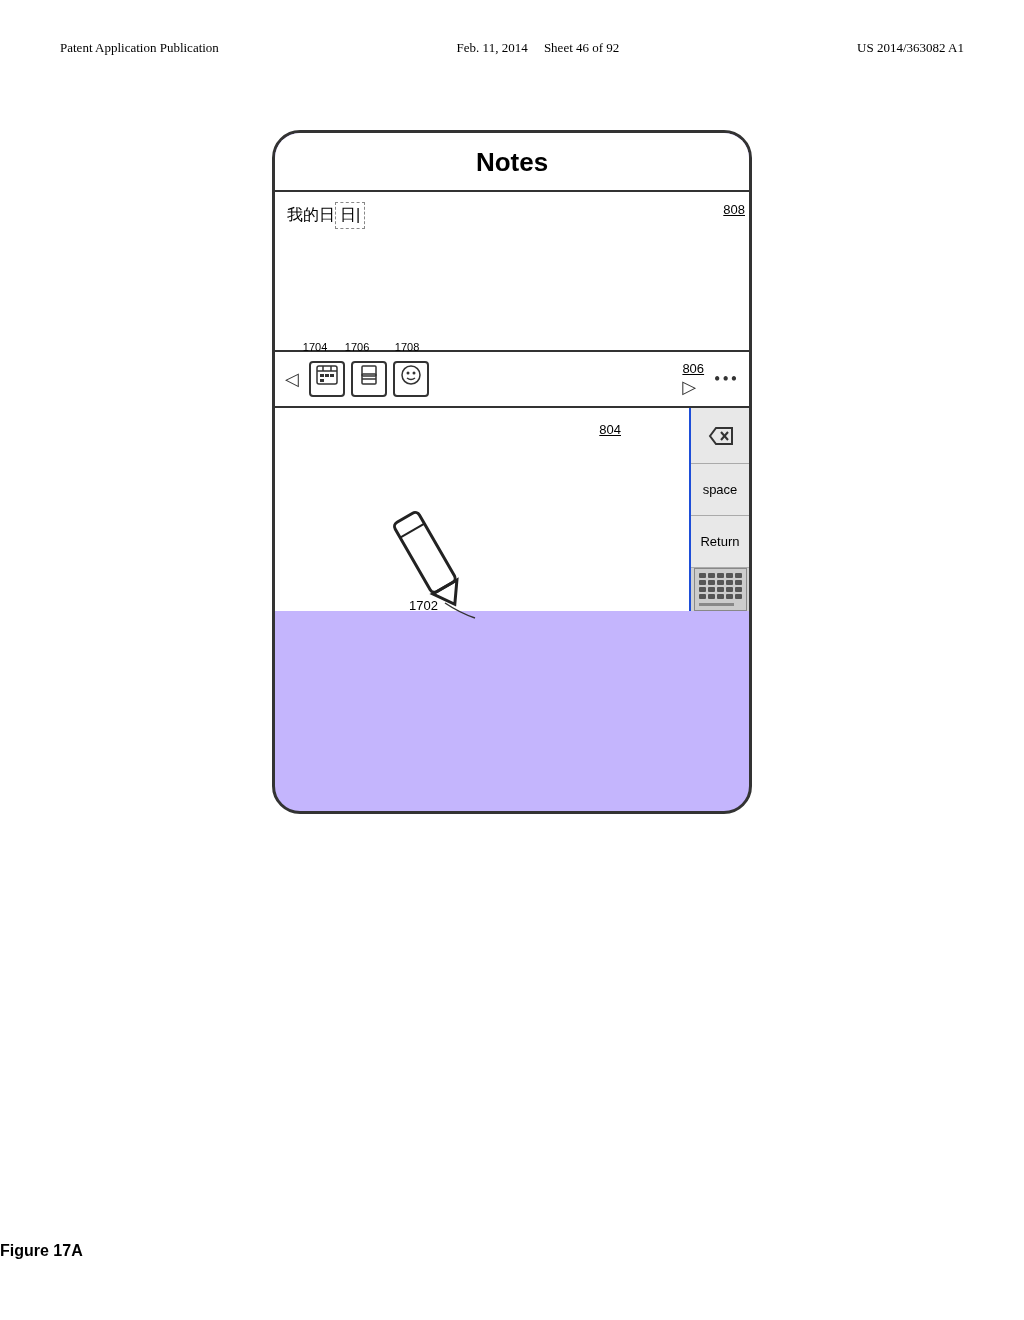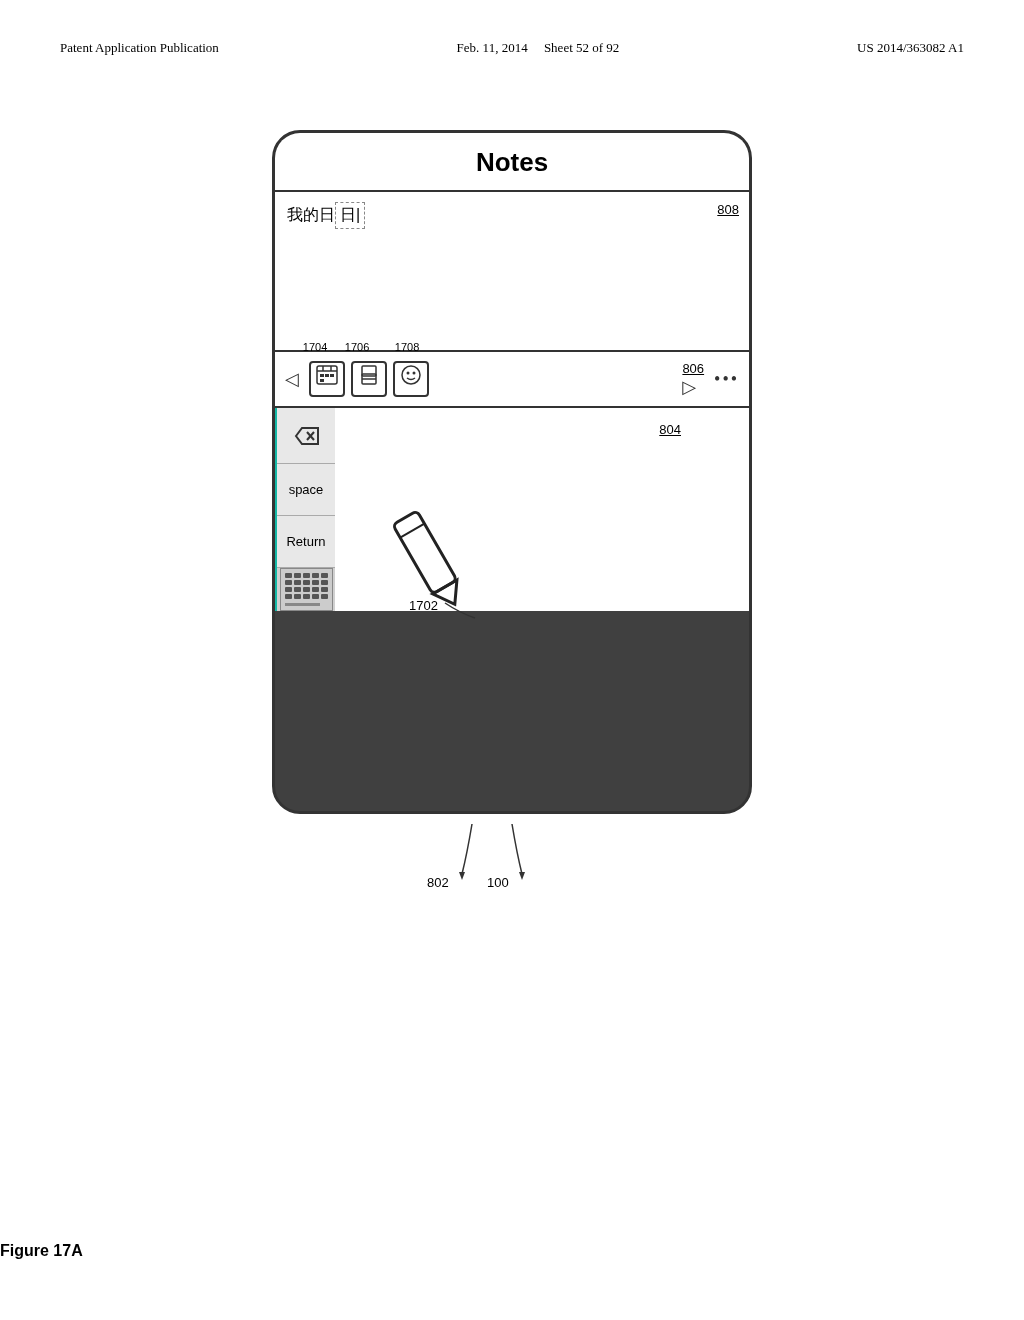--- a/index.html
+++ b/index.html
@@ -37,21 +37,21 @@
       align-items: center;
     }
 
     
     .device {
       position: relative;
       width: 480px;
       height: 684px;
       border: 3px solid #333;
       border-radius: 28px;
-      background: #404040;
+      background: #c4b5fd;
       overflow: hidden;
     }
 
     
     .notes-title-bar {
       width: 100%;
       padding: 14px 0 12px;
       text-align: center;
       border-bottom: 2px solid #333;
       background: #fff;
@@ -76,21 +76,21 @@
       font-family: Arial, sans-serif;
     }
     .notes-text-box {
       display: inline-block;
       border: 1px dashed #888;
       padding: 2px 4px;
       font-size: 16px;
     }
     .ref-808 {
       position: absolute;
-      right: 10px;
+      right: 4px;
       top: 10px;
       font-size: 13px;
       text-decoration: underline;
       font-family: Arial, sans-serif;
     }
 
     
     .toolbar-area {
       position: relative;
       width: 100%;
@@ -166,21 +166,21 @@
       letter-spacing: 2px;
     }
 
     
     .keyboard-area {
       position: relative;
       flex: 1;
       width: 100%;
       background: #fff;
       display: flex;
-      flex-direction: column;
+      flex-direction: row;
     }
     .keyboard-main {
       flex: 1;
       position: relative;
       display: flex;
       align-items: center;
       justify-content: center;
     }
 
     
@@ -207,21 +207,21 @@
       font-size: 13px;
       text-decoration: underline;
       font-family: Arial, sans-serif;
     }
 
     
     .keyboard-sidebar {
       width: 60px;
       display: flex;
       flex-direction: column;
-      border-left: 2px solid #14b8a6;
+      border-left: 2px solid #1d4ed8;
     }
     .sidebar-btn {
       border-bottom: 1px solid #aaa;
       display: flex;
       align-items: center;
       justify-content: center;
       background: #e8e8e8;
       font-size: 13px;
       font-family: Arial, sans-serif;
     }
@@ -266,21 +266,21 @@
     }
   </style>
 </head>
 <body>
 
 <div class="patent-header">
   <span>Patent Application Publication</span>
   <span>
     <span>Feb. 11, 2014</span>
     &nbsp;&nbsp;&nbsp;
-    <span>Sheet 52 of 92</span>
+    <span>Sheet 46 of 92</span>
   </span>
   <span>US 2014/363082 A1</span>
 </div>
 
 <div class="illustration-container">
 
   <div class="device">
 
     <div class="notes-title-bar">
       <span class="notes-title">Notes</span>
@@ -396,33 +396,16 @@
                 <div></div>
                 <div></div>
             </div>
             <div style="height:3px;background:#888;margin-top:4px;width:35px;"></div>
           </div>
         </div>
       </div>
     </div>
   </div>
 
-  <div style="position:relative;width:480px;height:80px;margin-top:0;">
-    <svg width="480" height="80" viewBox="0 0 480 80">
-
-      <path d="M 200 10 Q 195 40 190 60" fill="none" stroke="#333" stroke-width="1.5"></path>
-      <polygon points="187,58 190,66 193,58" fill="#333"></polygon>
-
-      <path d="M 240 10 Q 245 40 250 60" fill="none" stroke="#333" stroke-width="1.5"></path>
-      <polygon points="247,58 250,66 253,58" fill="#333"></polygon>
-    </svg>
-    
-    <div style="position:absolute;bottom:4px;left:155px;font-size:13px;font-family:Arial,sans-serif;">
-      <span>802</span>
-    </div>
-    <div style="position:absolute;bottom:4px;left:215px;font-size:13px;font-family:Arial,sans-serif;">
-      <span>100</span>
-    </div>
-  </div>
 
 </div>
 
 <div class="figure-caption">Figure 17A</div>
 
 </body></html>

